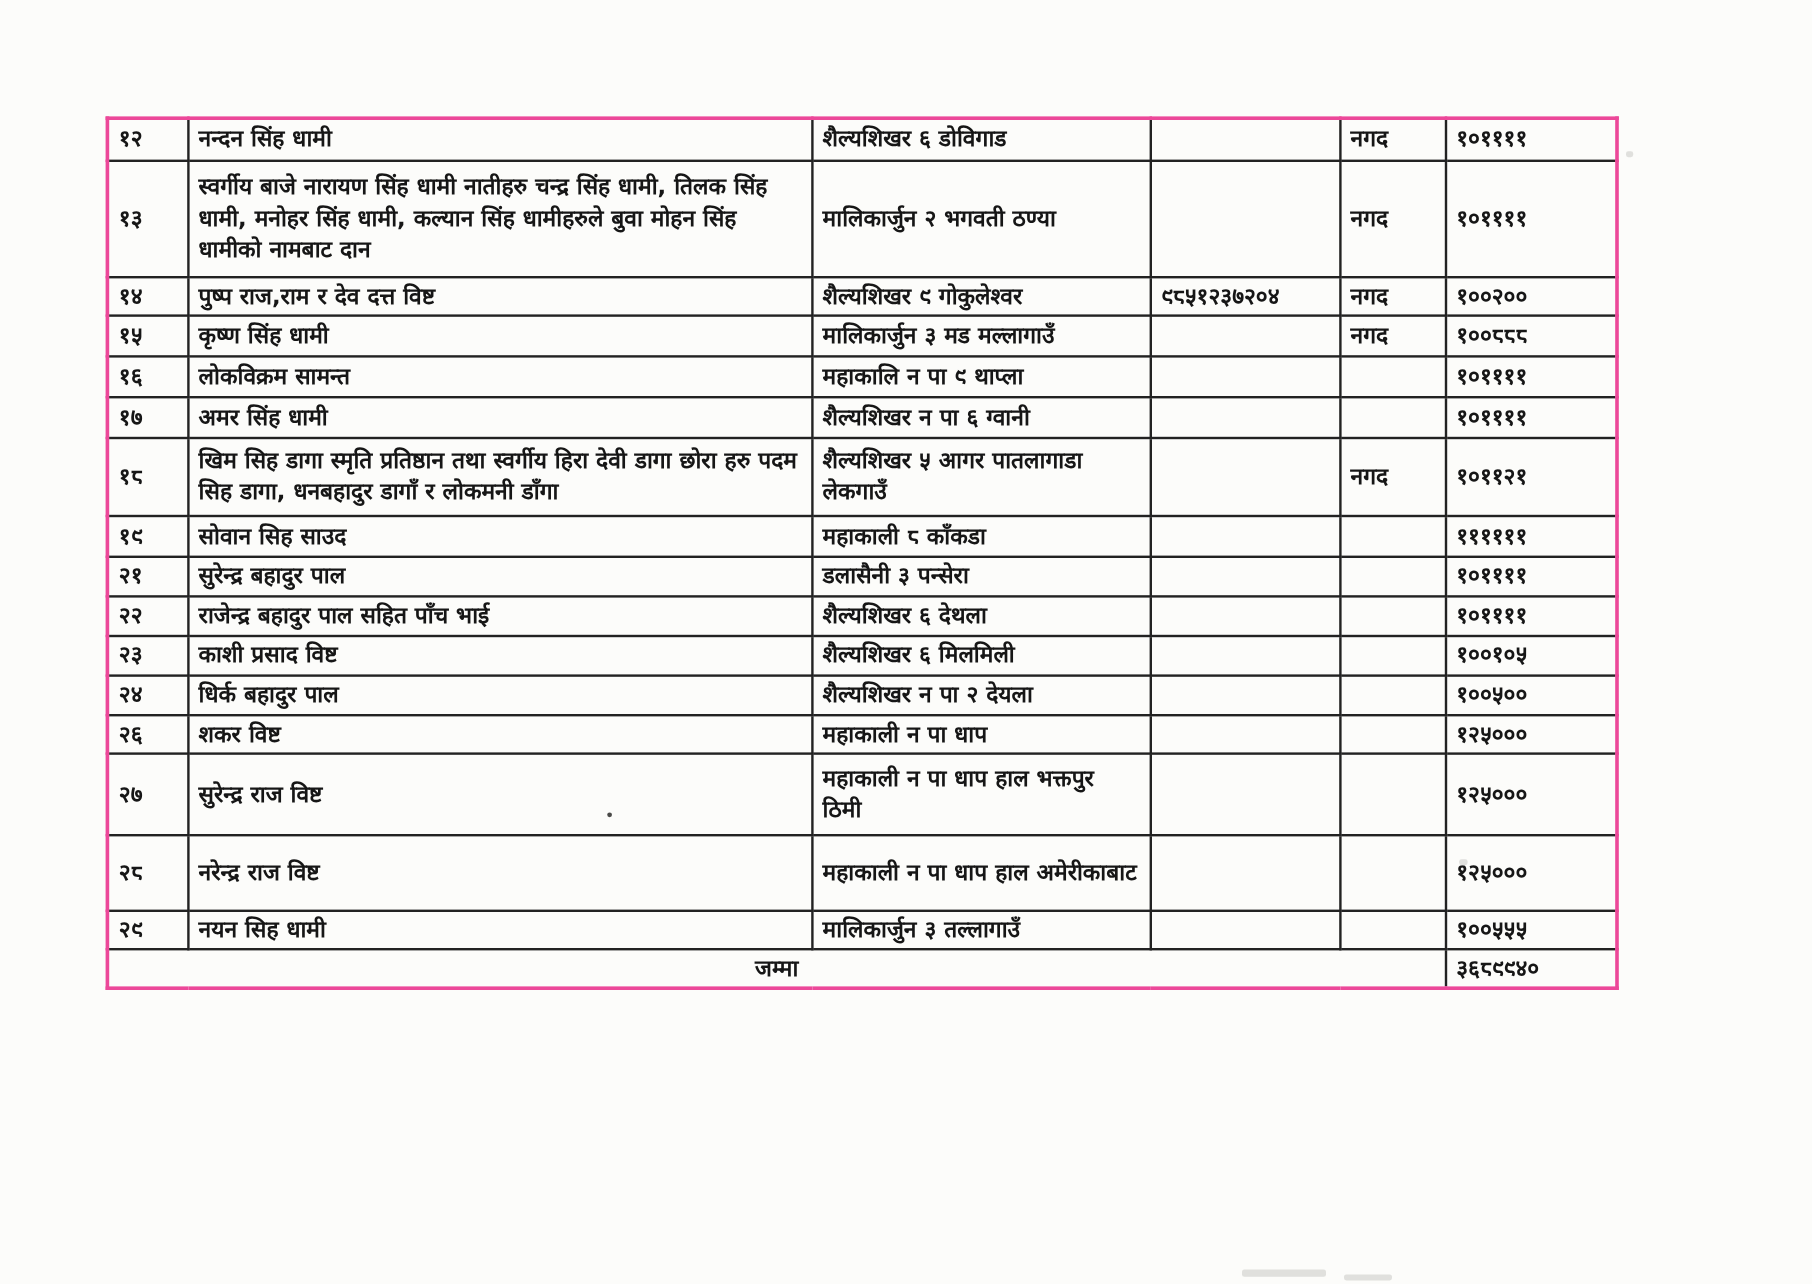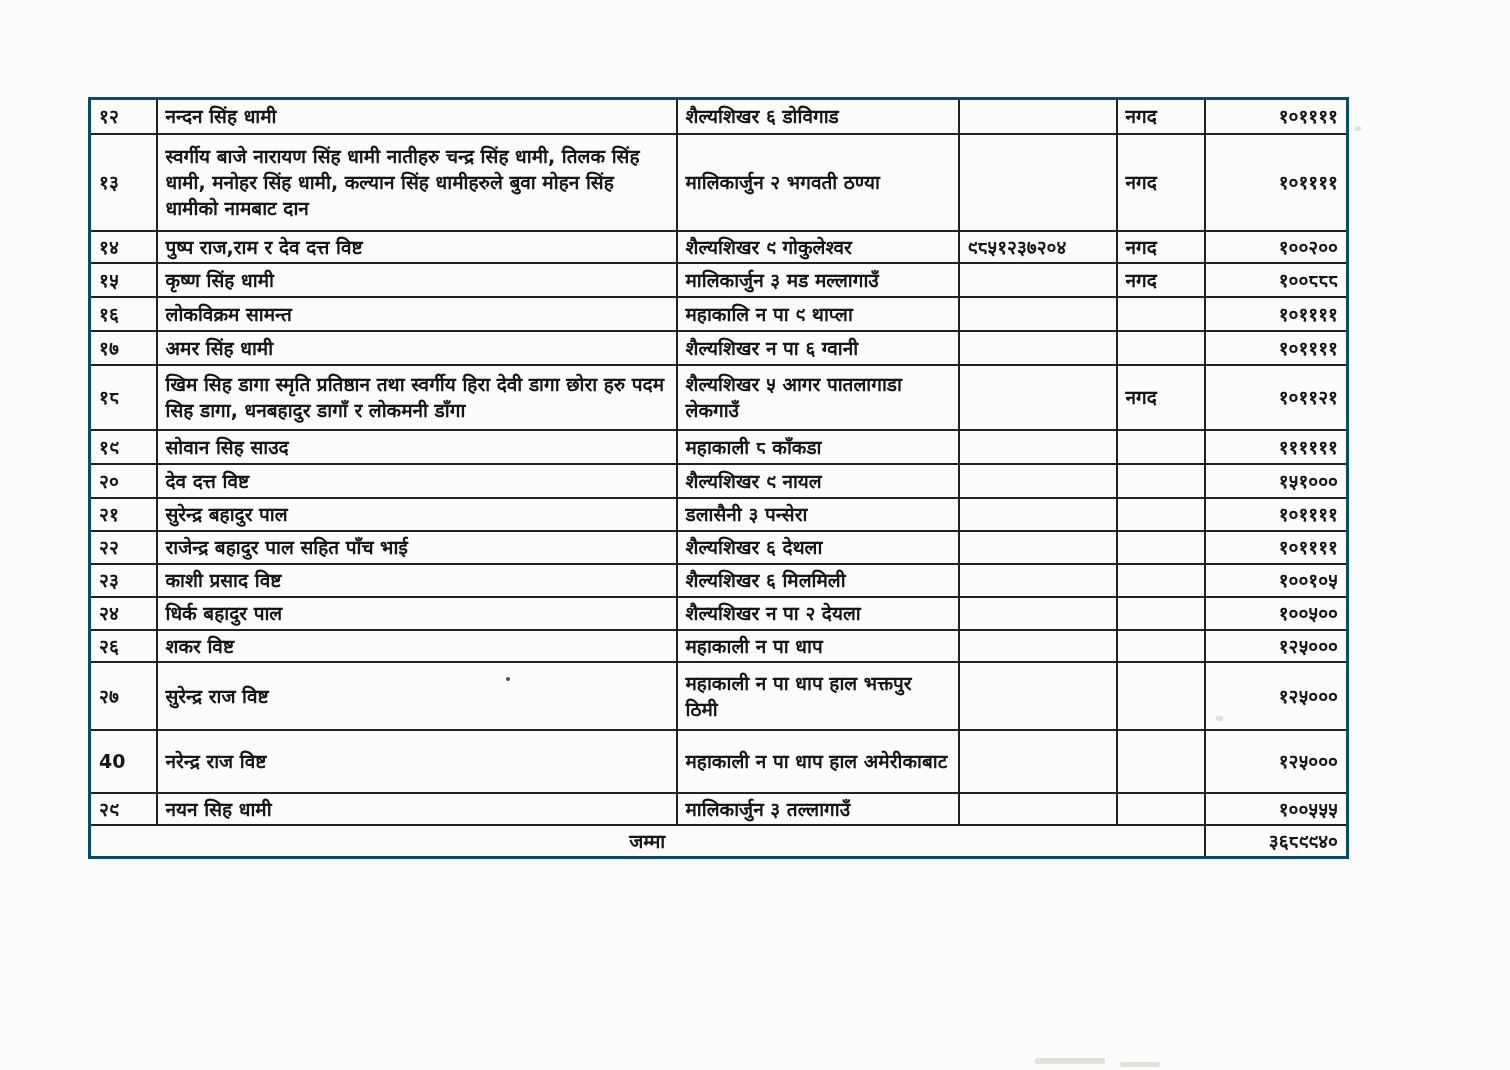--- a/index.html
+++ b/index.html
@@ -5,32 +5,32 @@
   html,body { margin:0; padding:0; }
   .page {
     position:relative; width:1510px; height:1070px;
     background:#fcfcfa; overflow:hidden;
     font-family:"DejaVu Sans","Liberation Sans",sans-serif;
   }
   table.doc {
     position:absolute; left:88px; top:97px; width:1258px;
     border-collapse:collapse; table-layout:fixed;
     font-weight:bold; color:#161616; font-size:19px;
-    border:3px solid #0c4a6e;
+    border:3px solid #ec4899;
   }
   table.doc td {
     border:2px solid #222; vertical-align:middle;
     padding:2px 8px; overflow:hidden; line-height:26px;
   }
   .c-sn   { text-align:left; padding-left:9px; }
   .c-name { text-align:left; }
   .c-addr { text-align:left; }
   .c-phone{ text-align:left;margin-left:25px; }
   .c-pay  { text-align:left; }
-  .c-amt  { text-align:right; padding-right:10px;border-radius:12px; }
+  .c-amt  { padding-right:10px;border-radius:12px; }
   .va-t { vertical-align:top; padding-top:8px;margin-left:40px; }
   .va-b { vertical-align:bottom; padding-bottom:8px; }
   .lh-wide { line-height:33px; }
   .lh-med  { line-height:30px; }
   .total-label { text-align:center; border:2px solid #222; }
   .speck { position:absolute; background:#9a9a96; border-radius:50%; }
   .smudge { position:absolute; background:#c9c9c4; opacity:.55; border-radius:2px; }
 </style>
 </head>
 <body>
@@ -103,28 +103,20 @@
         <td class="c-amt va-b">१०११२१</td>
       </tr>
       <tr style="height:34px">
         <td class="c-sn">१९</td>
         <td class="c-name">सोवान सिह साउद</td>
         <td class="c-addr">महाकाली ८ काँकडा</td>
         <td class="c-phone"></td>
         <td class="c-pay"></td>
         <td class="c-amt">११११११</td>
       </tr>
-      <tr style="height:34px">
-        <td class="c-sn">२०</td>
-        <td class="c-name">देव दत्त विष्ट</td>
-        <td class="c-addr">शैल्यशिखर ९ नायल</td>
-        <td class="c-phone"></td>
-        <td class="c-pay"></td>
-        <td class="c-amt">१५१०००</td>
-      </tr>
       <tr style="height:33px">
         <td class="c-sn">२१</td>
         <td class="c-name">सुरेन्द्र बहादुर पाल</td>
         <td class="c-addr">डलासैनी ३ पन्सेरा</td>
         <td class="c-phone"></td>
         <td class="c-pay"></td>
         <td class="c-amt">१०११११</td>
       </tr>
       <tr style="height:33px">
         <td class="c-sn">२२</td>
@@ -160,21 +152,21 @@
       </tr>
       <tr style="height:68px">
         <td class="c-sn va-b">२७</td>
         <td class="c-name va-t">सुरेन्द्र राज विष्ट</td>
         <td class="c-addr">महाकाली न पा धाप हाल भक्तपुर ठिमी</td>
         <td class="c-phone"></td>
         <td class="c-pay"></td>
         <td class="c-amt va-b">१२५०००</td>
       </tr>
       <tr style="height:63px">
-        <td class="c-sn va-b">40</td>
+        <td class="c-sn va-b">२८</td>
         <td class="c-name va-t">नरेन्द्र राज विष्ट</td>
         <td class="c-addr">महाकाली न पा धाप हाल अमेरीकाबाट</td>
         <td class="c-phone"></td>
         <td class="c-pay"></td>
         <td class="c-amt va-b">१२५०००</td>
       </tr>
       <tr style="height:30px">
         <td class="c-sn">२९</td>
         <td class="c-name">नयन सिह धामी</td>
         <td class="c-addr">मालिकार्जुन ३ तल्लागाउँ</td>

